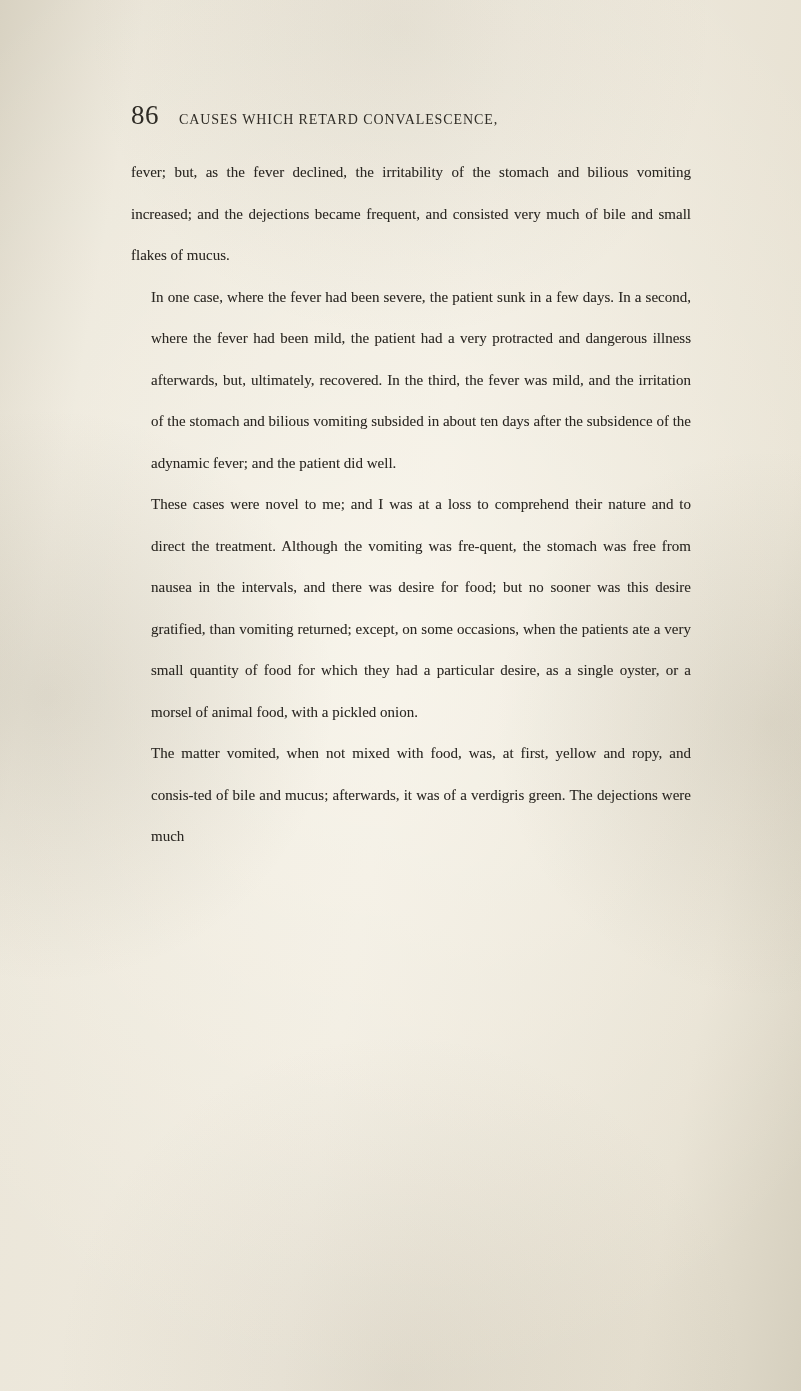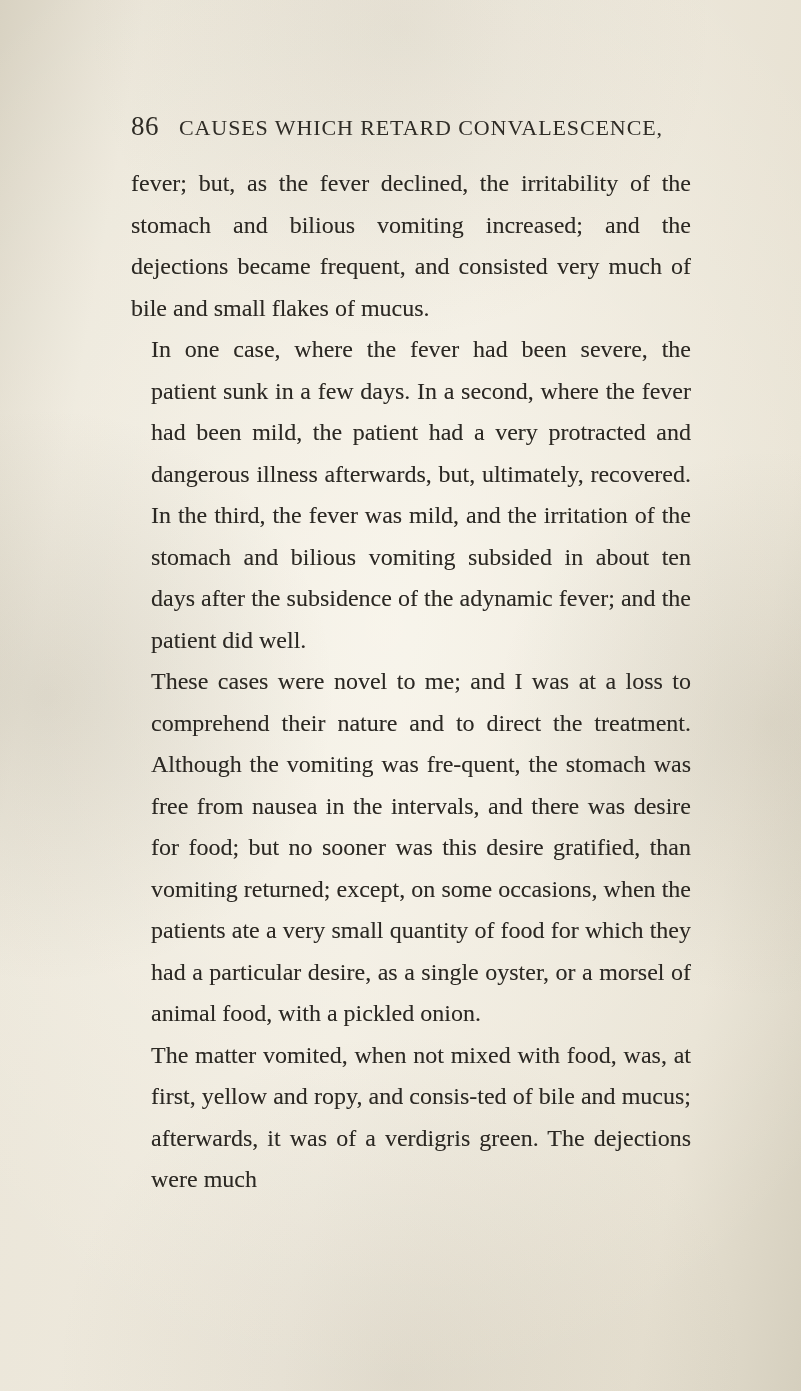--- a/index.html
+++ b/index.html
@@ -29,55 +29,55 @@
     background:
       radial-gradient(circle at 6% 50%, rgba(120,110,85,0.16) 0%, rgba(120,110,85,0.0) 28%),
       radial-gradient(circle at 96% 52%, rgba(120,110,85,0.14) 0%, rgba(120,110,85,0.0) 26%),
       radial-gradient(circle at 50% 2%, rgba(130,120,95,0.10) 0%, rgba(130,120,95,0.0) 22%),
       radial-gradient(circle at 50% 99%, rgba(130,120,95,0.12) 0%, rgba(130,120,95,0.0) 24%);
     pointer-events: none;
   }
   .content {
     position: absolute;
     left: 0;
-    top: 15px;
+    top: 4px;
     width: 801px;
     height: 1056px;
   }
 
   .header-line {
     position: absolute;
     left: 131px;
     top: 96px;
     width: 560px;
     display: flex;
     align-items: baseline;
     gap: 20px;
     color: #2f2c26;
   }
   .folio {
     font-size: 27px;
     letter-spacing: 0.5px;
     font-family: "Liberation Serif", serif;
   }
   .running-head {
-    font-size: 22px;
+    font-size: 14px;
     letter-spacing: 0.9px;
     font-variant: small-caps;
     text-transform: uppercase;
     font-family: "Liberation Serif", serif;
   }
 
   .body-text {
     position: absolute;
     left: 131px;
     top: 148px;
     width: 560px;
     color: #2b2823;
-    font-size: 24px;
+    font-size: 15px;
     line-height: 41.5px;
     text-align: justify;
     text-justify: inter-word;
     hyphens: none;
   }
   .body-text p {
     margin: 0;
     text-indent: 0;
   }
   .body-text p + p {

